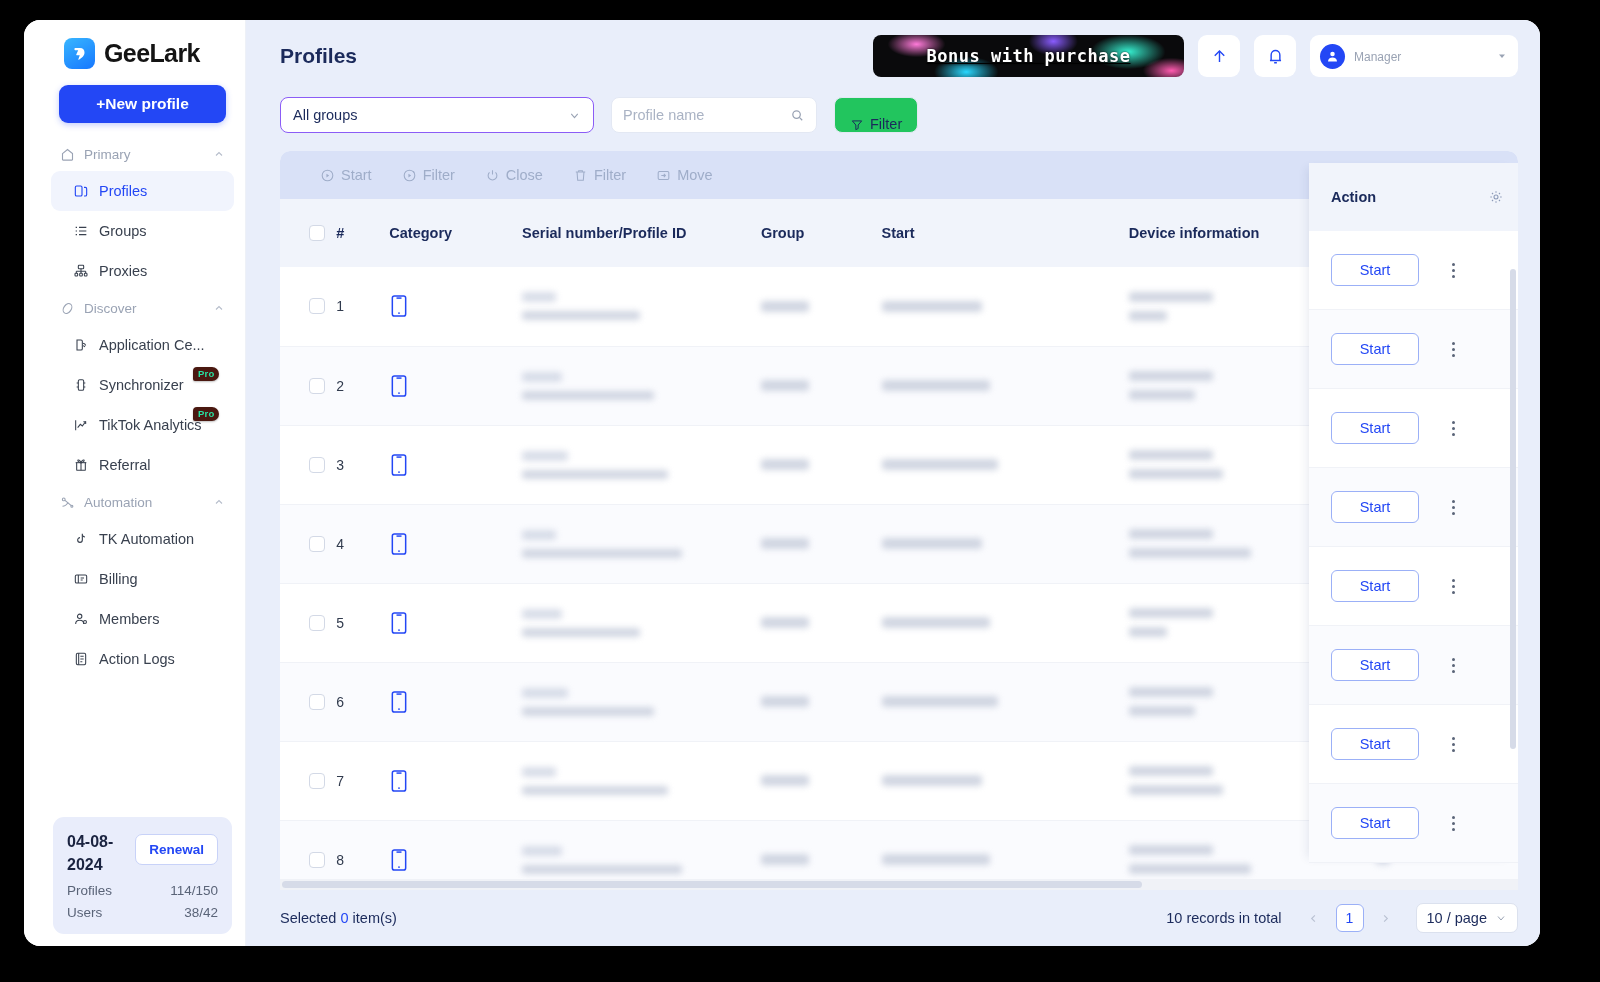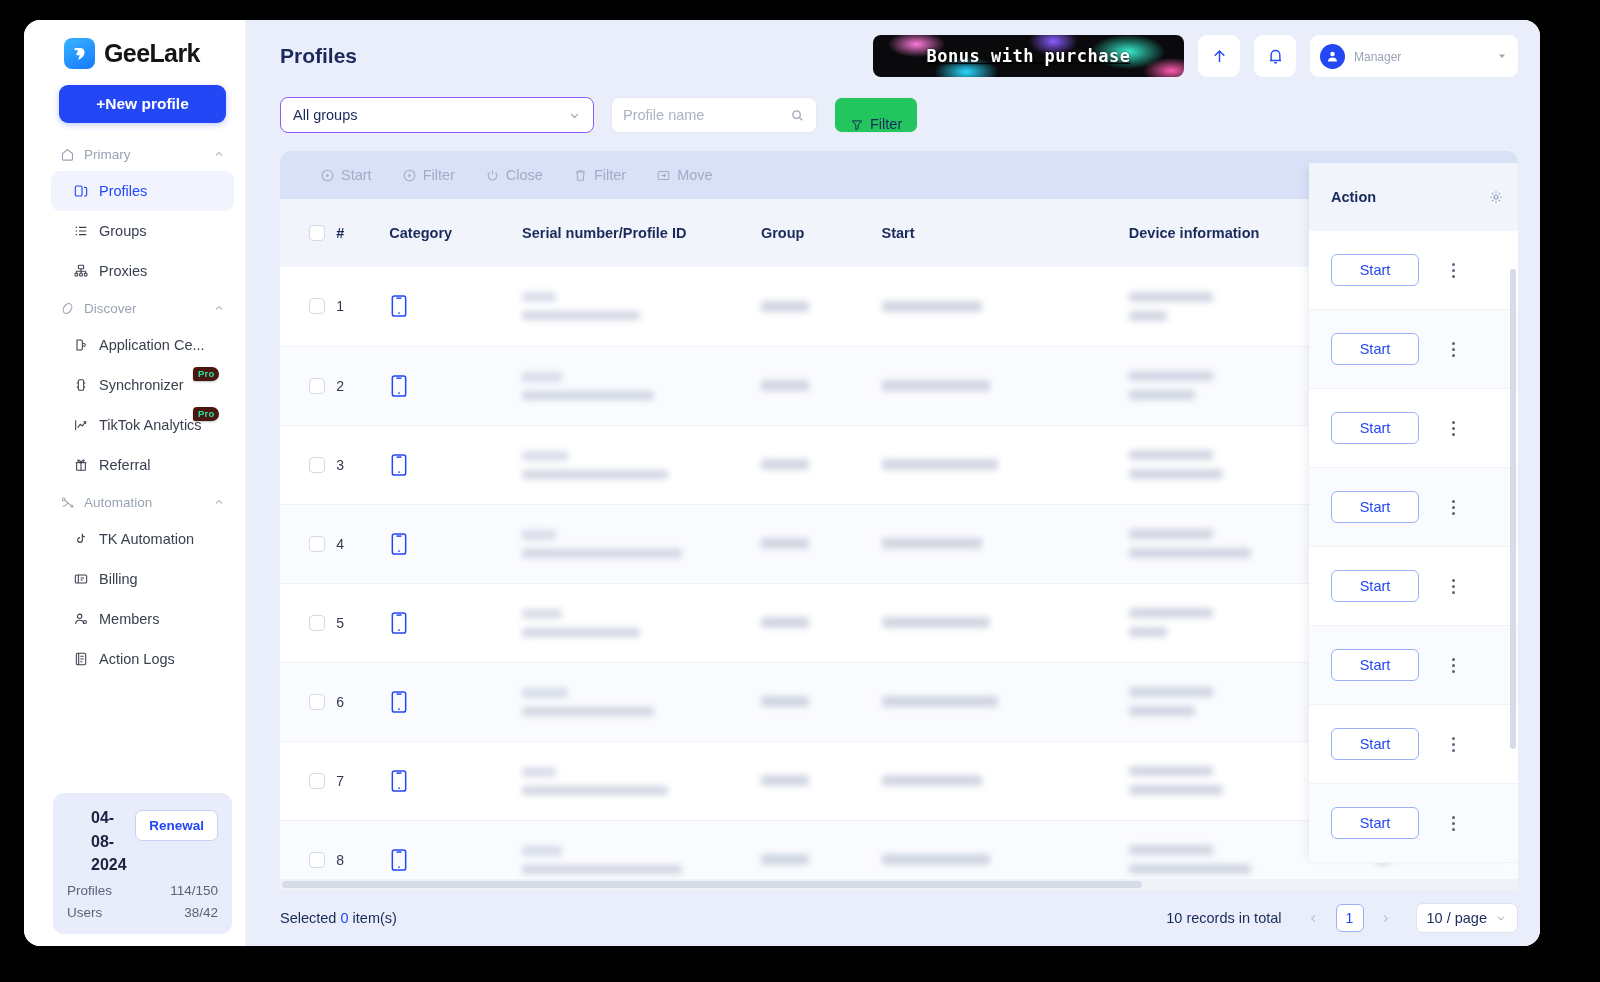--- a/index.html
+++ b/index.html
@@ -123,21 +123,20 @@
     align-items: flex-start;
     justify-content: space-between;
     gap: 8px;
   }
   .plan-date {
     font-size: 16px;
     font-weight: 700;
     color: #1a2340;
     line-height: 1.45;
     max-width: 86px;
-    margin-left: 24px;
   }
   .renewal-btn {
     background: #ffffff;
     color: #2347f5;
     border: 1px solid #c8d2f8;
     border-radius: 7px;
     font-size: 13.5px;
     font-weight: 700;
     padding: 7px 13px;
     cursor: pointer;

